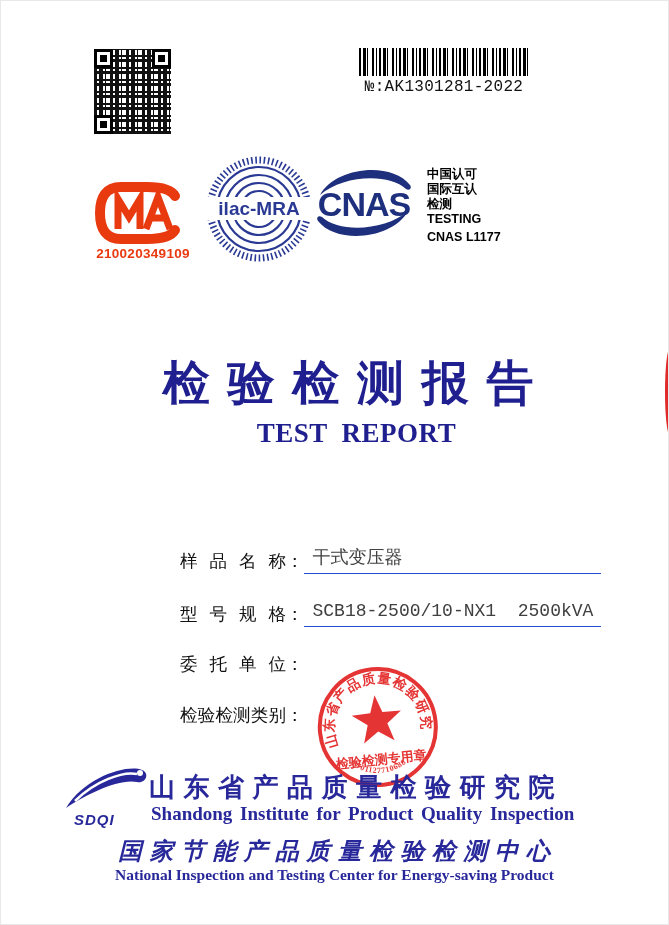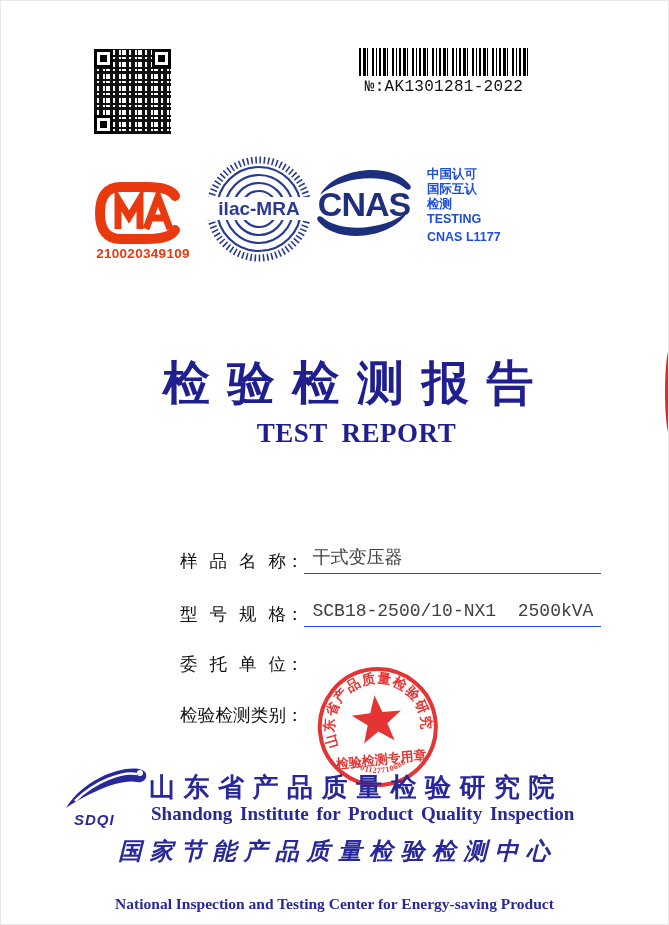--- a/index.html
+++ b/index.html
@@ -27,21 +27,21 @@
   .barcode-no{
     position:absolute;left:356px;top:77px;width:174px;text-align:center;
     font-family:"Liberation Mono","DejaVu Sans Mono",monospace;font-size:16px;color:#111;letter-spacing:.3px;
   }
   
   .cma{position:absolute;left:94px;top:181px;}
   .cma-no{position:absolute;left:84px;top:245px;width:116px;text-align:center;color:#e8390f;
     font-family:"Liberation Sans",sans-serif;font-weight:700;font-size:13.5px;letter-spacing:.3px;}
   .ilac{position:absolute;left:206px;top:152px;}
   .cnas{position:absolute;left:312px;top:160px;}
-  .cnas-side{position:absolute;left:426px;top:166px;color:#1d4ed8;
+  .cnas-side{position:absolute;left:426px;top:166px;color:#000000;
     font-family:"Liberation Sans",sans-serif;font-weight:700;font-size:12.5px;line-height:15px;}
   
   .title-zh{position:absolute;left:0;right:0;top:351px;text-align:center;color:#1f1f8f;
     font-size:47px;font-weight:600;letter-spacing:3px;transform:translateX(15px);}
   .title-en{position:absolute;left:0;right:0;top:417px;text-align:center;color:#1f1f8f;
     font-size:27px;font-weight:700;letter-spacing:.5px;word-spacing:7px;transform:translateX(22px);}
   
   .fields{position:absolute;left:132px;top:541px;width:421px;}
   .frow{position:absolute;left:0;width:100%;display:flex;align-items:flex-end;margin-left:47px;}
   .frow.r1{top:4px}.frow.r2{top:57px}.frow.r3{top:109px}.frow.r4{top:160px}
@@ -51,21 +51,21 @@
   .fvalue{flex:1;font-size:18px;color:#404040;line-height:24px;border-bottom:1px solid #1d4ed8;
     padding:0 0 3px 9px;white-space:pre;font-family:"Liberation Mono","DejaVu Sans Mono",monospace;}
   
   .seal{position:absolute;left:313px;top:664px;transform:rotate(-6deg);mix-blend-mode:multiply;opacity:.92;}
   .edge-seal{position:absolute;left:664px;top:347px;width:10px;height:88px;background:#e02a2a;border-radius:50%;}
   
   .sdqi{position:absolute;left:60px;top:762px;}
   .org-zh{position:absolute;left:148px;top:769px;color:#28289a;font-size:26px;font-weight:600;letter-spacing:1px;}
   .org-en{position:absolute;left:150px;top:802px;color:#28289a;font-size:19px;font-weight:700;word-spacing:3px;}
   .center-zh{position:absolute;left:0;right:0;top:834px;text-align:center;color:#28289a;font-size:23.5px;font-weight:600;letter-spacing:1px;font-style:italic;}
-  .center-en{position:absolute;left:0;right:0;top:865px;text-align:center;color:#28289a;font-size:15.5px;font-weight:600;margin-top:29px;}
+  .center-en{position:absolute;left:0;right:0;top:865px;text-align:center;color:#28289a;font-size:15.5px;font-weight:600;}
 </style>
 </head>
 <body>
 
 <div id="page">
 
   <div class="qr">
     <div class="finder f-tl"></div>
     <div class="finder f-tr"></div>
     <div class="finder f-bl"></div>

